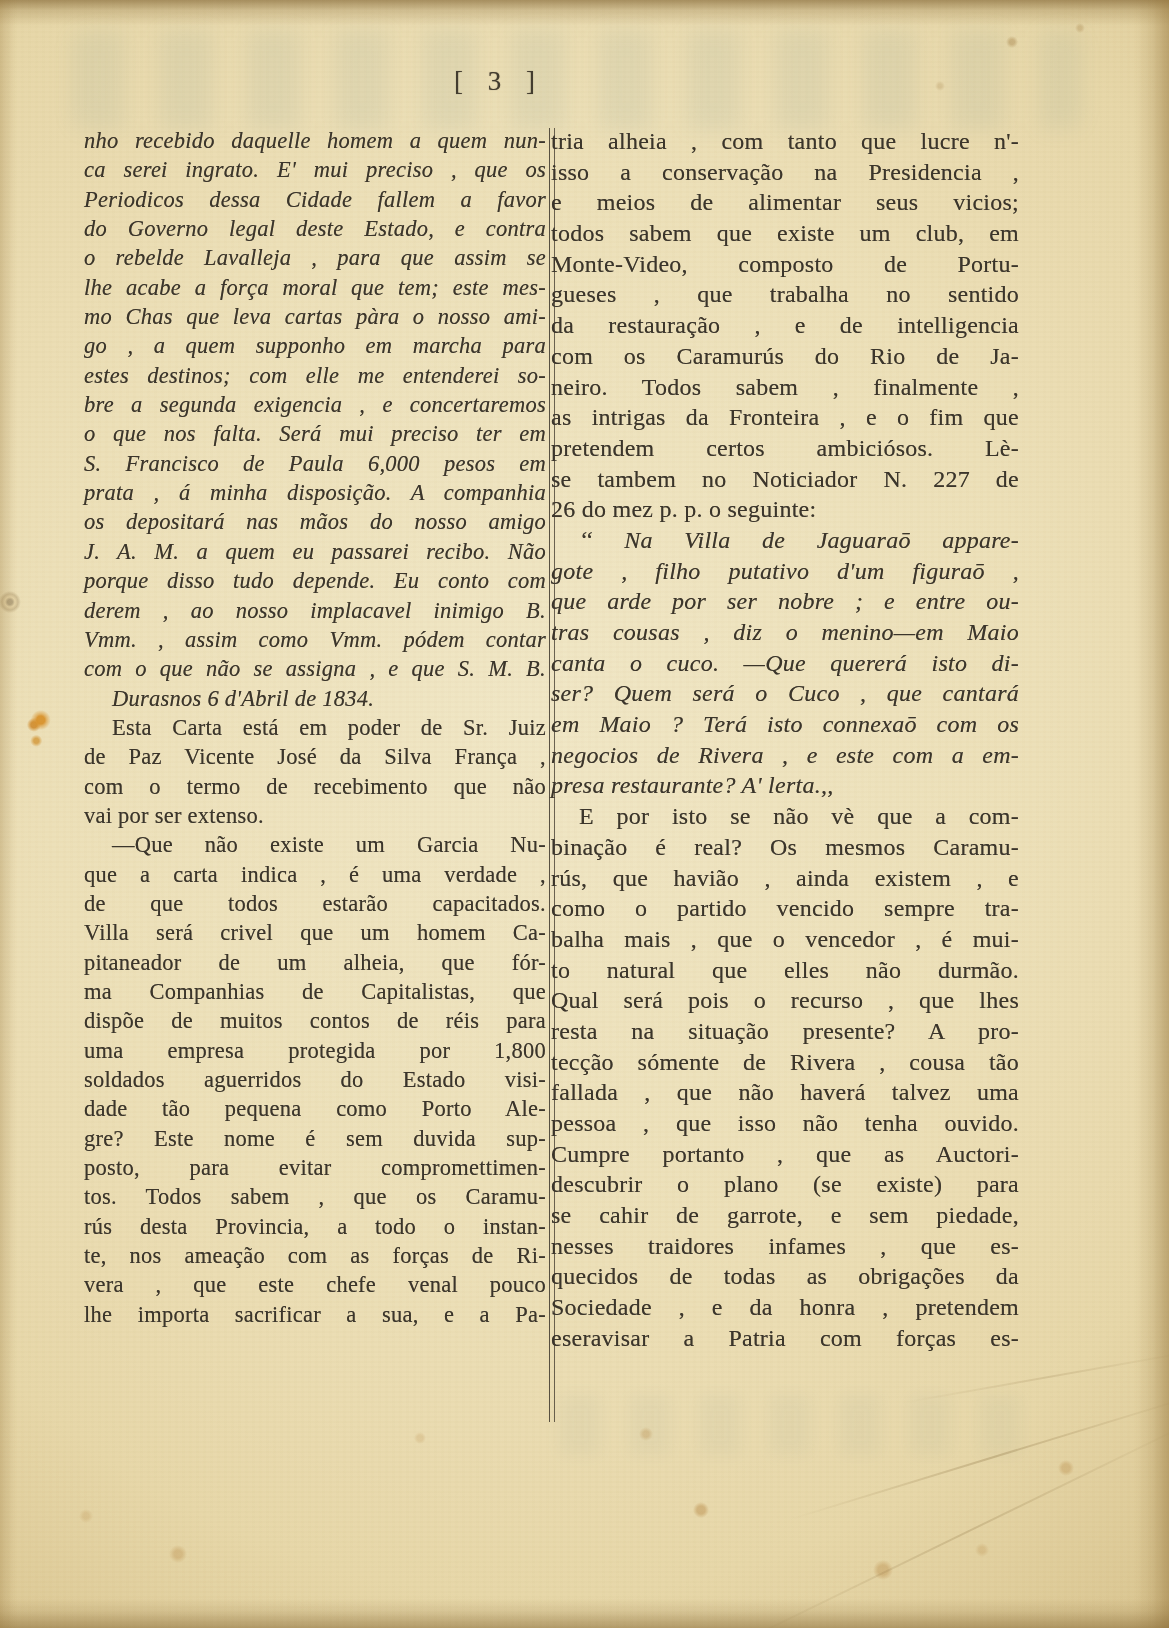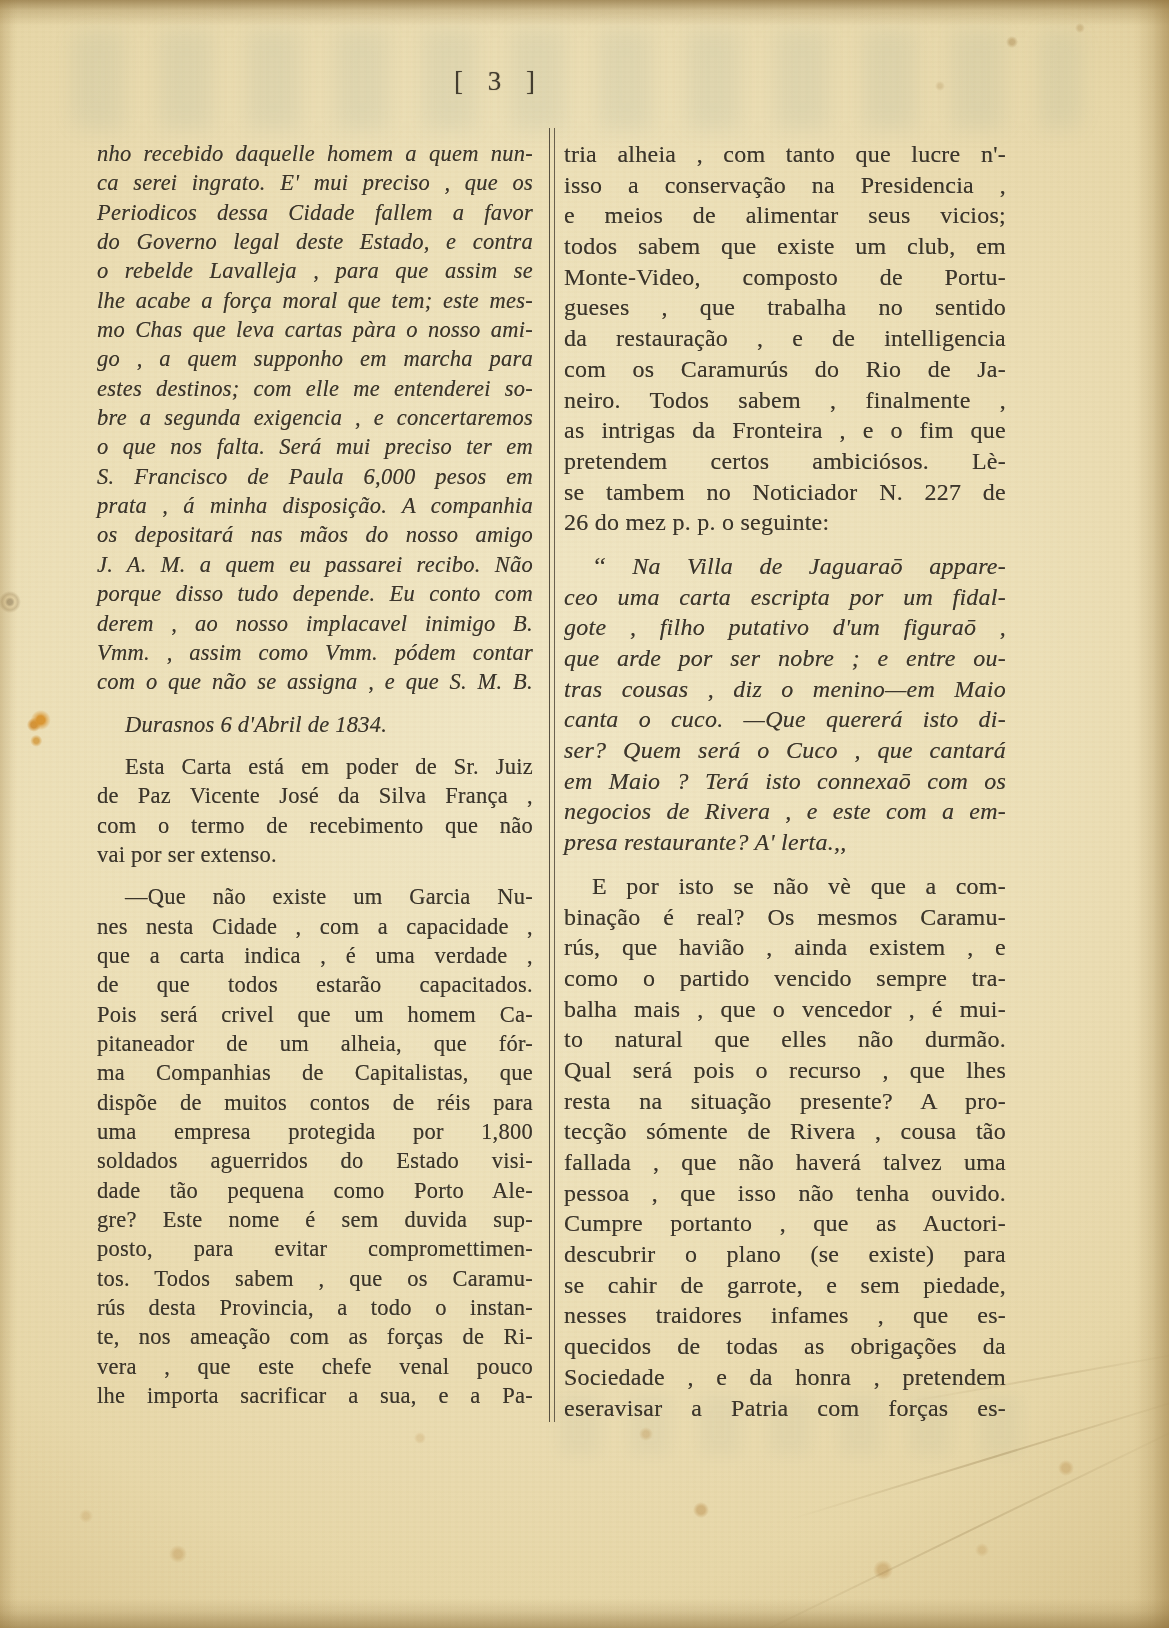--- a/index.html
+++ b/index.html
@@ -56,21 +56,21 @@
   .column-right .line{line-height:30.7px;height:30.7px;}
   .line{
     text-align:justify;
     -moz-text-align-last:justify;
     text-align-last:justify;
     white-space:normal;overflow:visible;
     letter-spacing:.25px;
     text-shadow:0 0 .6px rgba(59,53,43,.55);
   }
   .line.no-just{ -moz-text-align-last:left; text-align-last:left; }
-  .para{margin:13px;}
+  .para{margin:0;}
   .para.italic{font-style:italic;}
   .para.roman{font-style:normal;}
   .para.indent .line.first{text-indent:28px;}
   .divider{
     position:absolute;left:549px;top:128px;height:1294px;width:4px;
     border-left:1.6px solid rgba(62,55,44,.85);
     border-right:1.6px solid rgba(62,55,44,.75);
   }
   
   .stain{position:absolute;pointer-events:none;}
@@ -145,24 +145,23 @@
         <div class="line first no-just">Durasnos 6 d'Abril de 1834.</div>
       </div>
       <div class="para roman indent">
         <div class="line first">Esta Carta está em poder de Sr. Juiz</div>
         <div class="line">de Paz Vicente José da Silva França ,</div>
         <div class="line">com o termo de recebimento que não</div>
         <div class="line no-just">vai por ser extenso.</div>
       </div>
       <div class="para roman indent">
         <div class="line first">—Que não existe um Garcia Nu-</div>
-        <div class="line">nes nesta Cidade , com a capacidade ,</div>
         <div class="line">que a carta indica , é uma verdade ,</div>
         <div class="line">de que todos estarão capacitados.</div>
-        <div class="line">Pois será crivel que um homem Ca-</div>
+        <div class="line">Villa será crivel que um homem Ca-</div>
         <div class="line">pitaneador de um alheia, que fór-</div>
         <div class="line">ma Companhias de Capitalistas, que</div>
         <div class="line">dispõe de muitos contos de réis para</div>
         <div class="line">uma empresa protegida por 1,800</div>
         <div class="line">soldados aguerridos do Estado visi-</div>
         <div class="line">dade tão pequena como Porto Ale-</div>
         <div class="line">gre? Este nome é sem duvida sup-</div>
         <div class="line">posto, para evitar compromettimen-</div>
         <div class="line">tos. Todos sabem , que os Caramu-</div>
         <div class="line">rús desta Provincia, a todo o instan-</div>
@@ -183,21 +182,20 @@
         <div class="line">da restauração , e de intelligencia</div>
         <div class="line">com os Caramurús do Rio de Ja-</div>
         <div class="line">neiro. Todos sabem , finalmente ,</div>
         <div class="line">as intrigas da Fronteira , e o fim que</div>
         <div class="line">pretendem certos ambiciósos. Lè-</div>
         <div class="line">se tambem no Noticiador N. 227 de</div>
         <div class="line no-just">26 do mez p. p. o seguinte:</div>
       </div>
       <div class="para italic indent">
         <div class="line first">‘‘ Na Villa de Jaguaraō appare-</div>
-        <div class="line">ceo uma carta escripta por um fidal-</div>
         <div class="line">gote , filho putativo d'um figuraō ,</div>
         <div class="line">que arde por ser nobre ; e entre ou-</div>
         <div class="line">tras cousas , diz o menino—em Maio</div>
         <div class="line">canta o cuco. —Que quererá isto di-</div>
         <div class="line">ser? Quem será o Cuco , que cantará</div>
         <div class="line">em Maio ? Terá isto connexaō com os</div>
         <div class="line">negocios de Rivera , e este com a em-</div>
         <div class="line no-just">presa restaurante? A' lerta.,,</div>
       </div>
       <div class="para roman indent">

